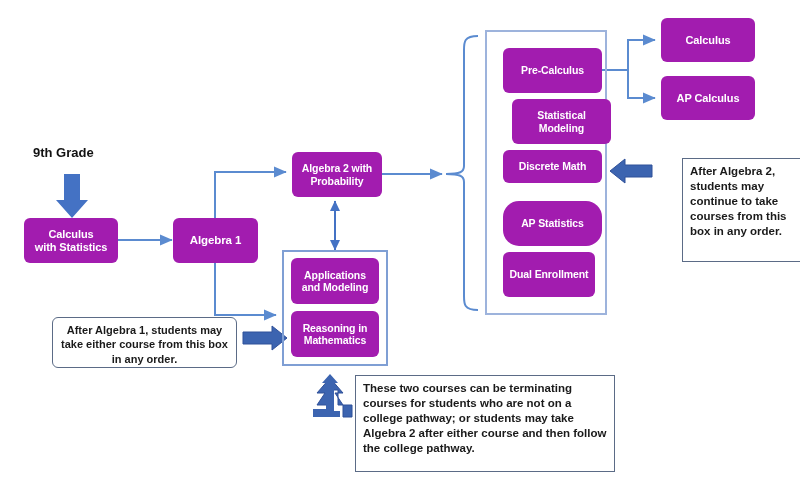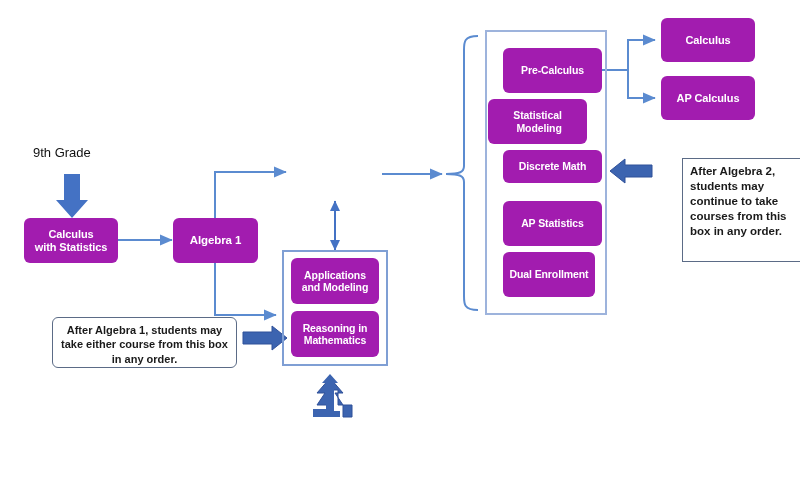--- a/index.html
+++ b/index.html
@@ -51,21 +51,21 @@
     font-weight: bold;
     line-height: 1.3;
     padding: 5px 7px;
   }
   .callout.center {
     text-align: center;
   }
   .plain-label {
     position: absolute;
     color: #111111;
-    font-weight: normal;
+    font-weight: bold;
     white-space: nowrap;
     text-align: center;
   }
   svg.overlay {
     position: absolute;
     left: 0;
     top: 0;
     width: 800px;
     height: 502px;
     pointer-events: none;
@@ -134,20 +134,26 @@
 
   <div class="node" style="left:24px; top:218px; width:94px; height:45px; font-size:11px;">
     <span>
       <span>Calculus</span><br>
       <span>with Statistics</span>
     </span>
   </div>
 
   <div class="node" style="left:173px; top:218px; width:85px; height:45px; font-size:11.5px;">Algebra 1</div>
 
+  <div class="node" style="left:292px; top:152px; width:90px; height:45px; font-size:10.5px;">
+    <span>
+      <span>Algebra 2 with</span><br>
+      <span>Probability</span>
+    </span>
+  </div>
 
   <div class="group-box thin" style="left:282px; top:250px; width:106px; height:116px;"></div>
 
   <div class="node" style="left:291px; top:258px; width:88px; height:46px; font-size:10.5px;">
     <span>
       <span>Applications</span><br>
       <span>and Modeling</span>
     </span>
   </div>
 
@@ -155,35 +161,36 @@
     <span>
       <span>Reasoning in</span><br>
       <span>Mathematics</span>
     </span>
   </div>
 
   <div class="group-box" style="left:485px; top:30px; width:122px; height:285px;"></div>
 
   <div class="node" style="left:503px; top:48px; width:99px; height:45px; font-size:10.5px;">Pre-Calculus</div>
 
-  <div class="node" style="left:488px; top:99px; width:99px; height:45px; font-size:10.5px;text-align:right;">
+  <div class="node" style="left:512px; top:99px; width:99px; height:45px; font-size:10.5px;">
     <span>
       <span>Statistical</span><br>
       <span>Modeling</span>
     </span>
   </div>
 
   <div class="node" style="left:503px; top:150px; width:99px; height:33px; font-size:10.5px;">Discrete Math</div>
 
-  <div class="node" style="left:503px; top:201px; width:99px; height:45px; font-size:10.5px;">AP Statistics</div>
+  <div class="node" style="left:503px; top:201px; width:99px; height:45px; font-size:10.5px;border-radius:16px;">AP Statistics</div>
 
   <div class="node" style="left:503px; top:252px; width:92px; height:45px; font-size:10.5px;">Dual Enrollment</div>
 
   <div class="node" style="left:661px; top:18px; width:94px; height:44px; font-size:11px;">Calculus</div>
 
   <div class="node" style="left:661px; top:76px; width:94px; height:44px; font-size:11px;">AP Calculus</div>
 
   <div class="callout center" style="left:52px; top:317px; width:185px; height:51px; font-size:11px;border-radius:6px;">After Algebra 1, students may take either course from this box in any order.</div>
 
   <div class="callout" style="left:658px; top:158px; width:132px; height:104px; font-size:11.5px;margin-left:24px;">After Algebra 2, students may continue to take courses from this box in any order.</div>
 
+  <div class="callout" style="left:355px; top:375px; width:260px; height:97px; font-size:11.5px;">These two courses can be terminating courses for students who are not on a college pathway; or students may take Algebra 2 after either course and then follow the college pathway.</div>
 
 </div>
 
 </body></html>

